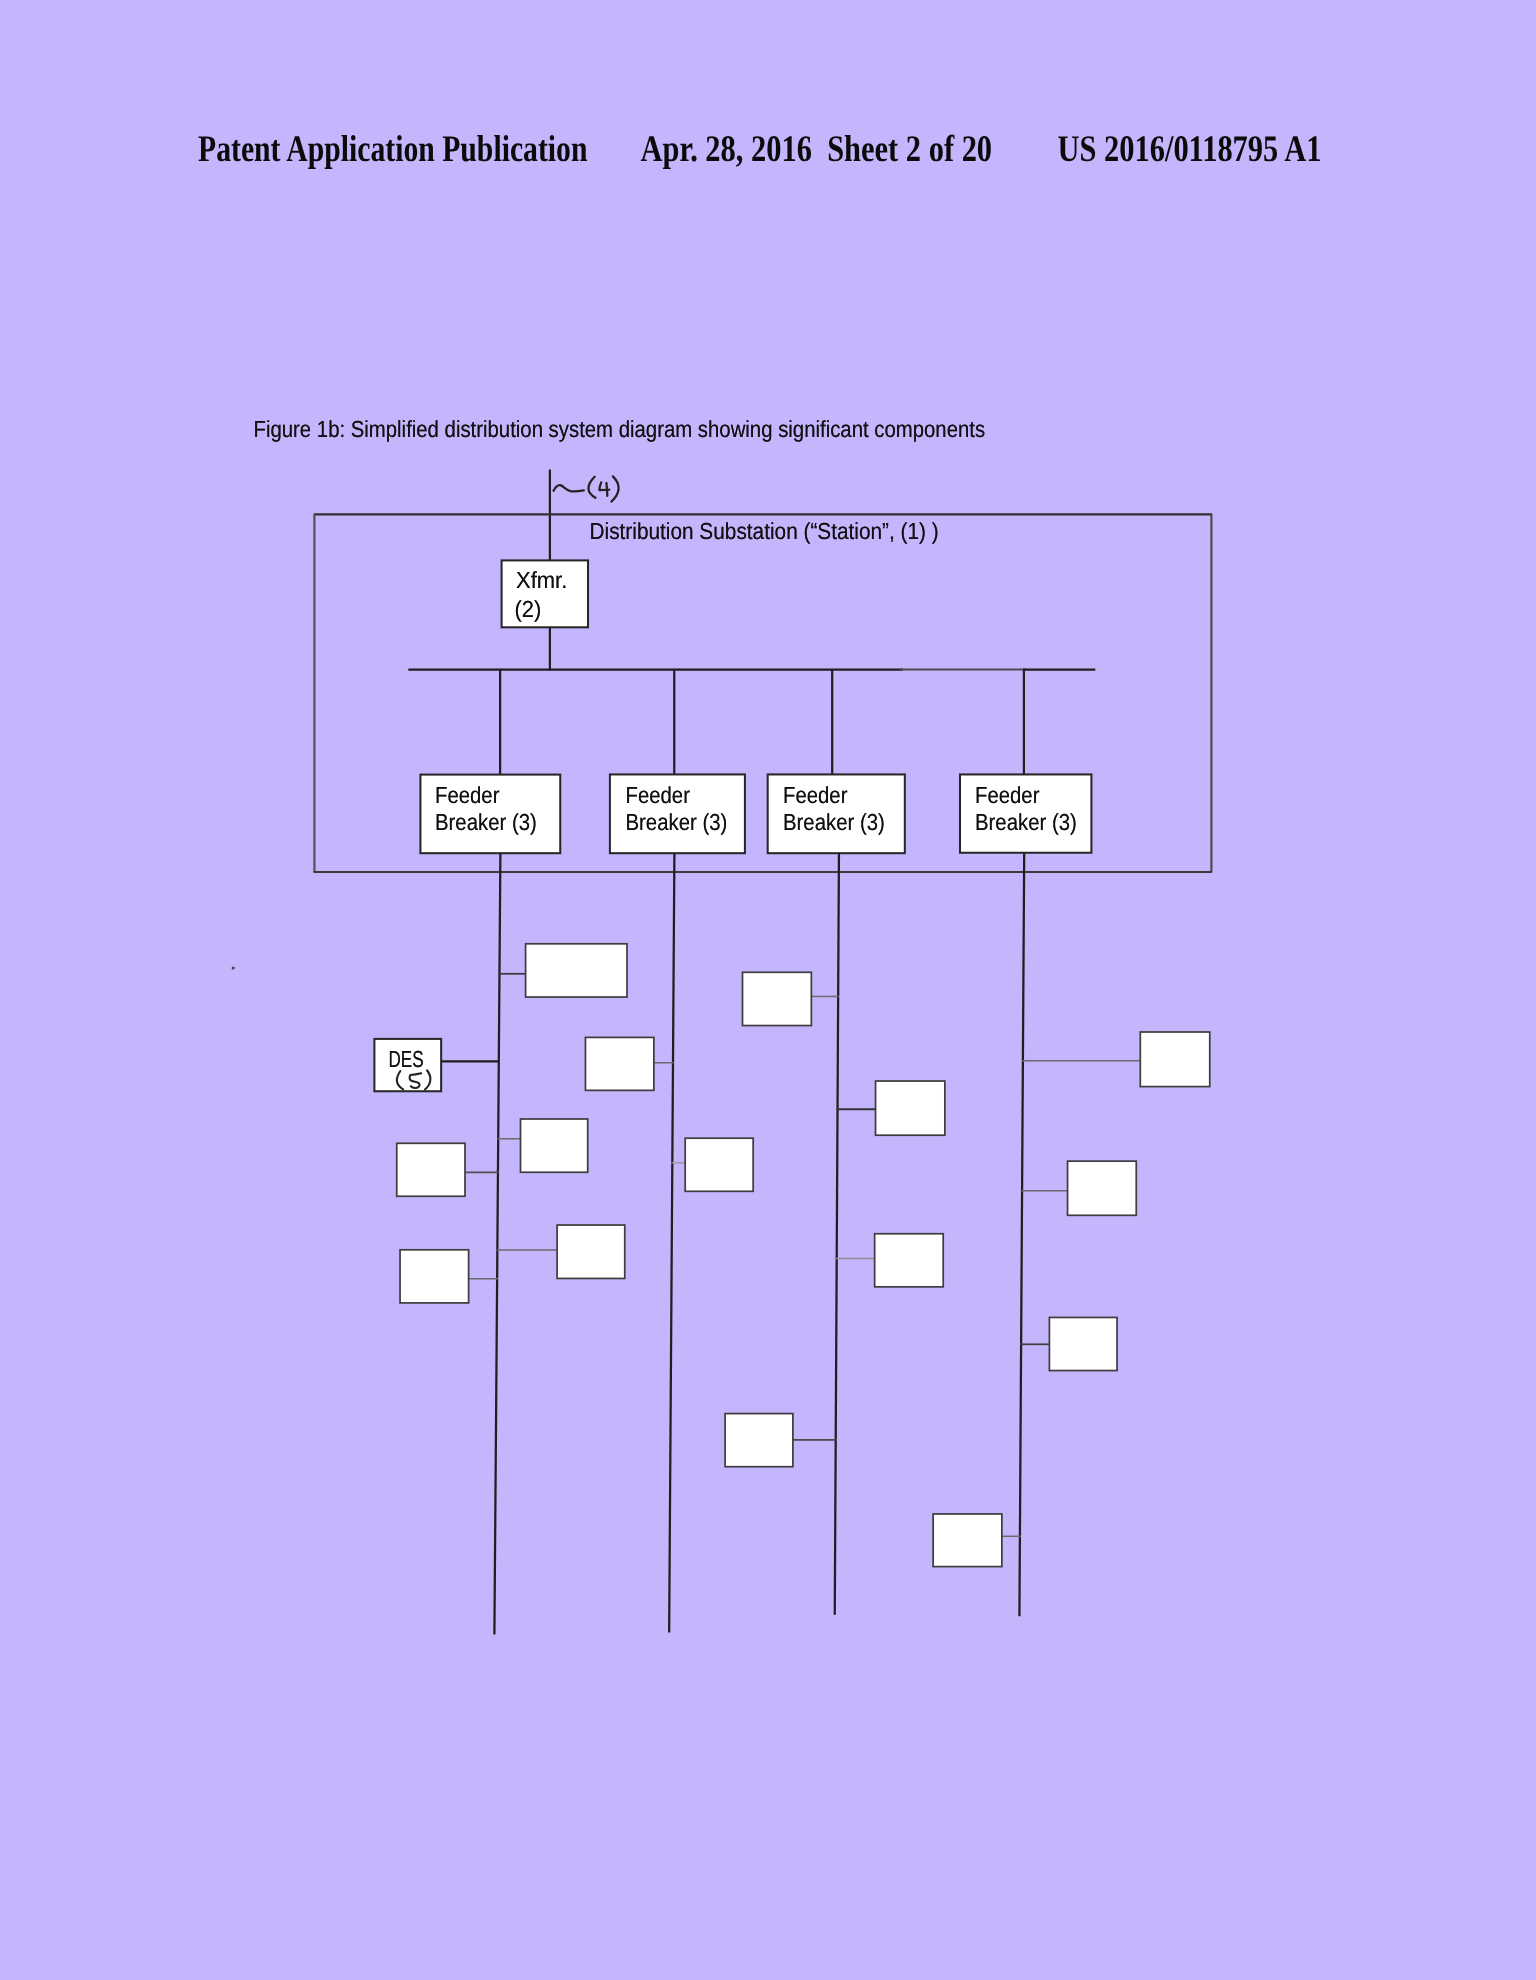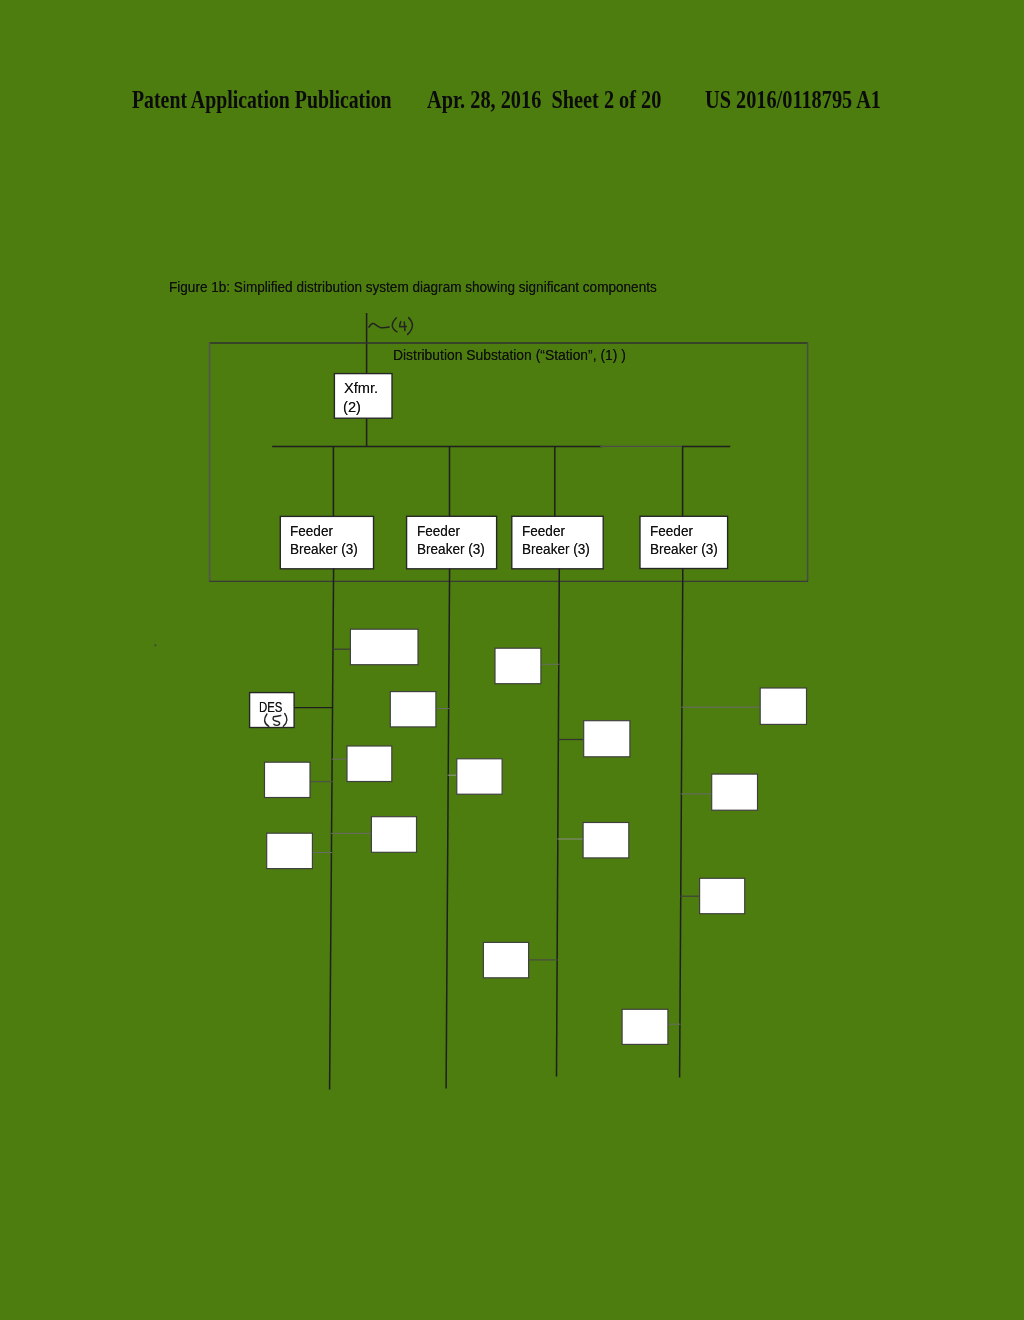--- a/index.html
+++ b/index.html
@@ -1,19 +1,19 @@
 <!DOCTYPE html>
 <html><head>
 <meta charset="utf-8">
 <title>Patent Application Publication</title>
 <style>
   html,body{margin:0;padding:0;background:#ffffff;}
   body{width:1024px;height:1320px;position:relative;overflow:hidden;
        font-family:"Liberation Sans",sans-serif;}
-  #page{position:absolute;left:0;top:0;width:1024px;height:1320px;background:#4d7c0f;}
+  #page{position:absolute;left:0;top:0;width:1024px;height:1320px;background:#c4b5fd;}
 
   .hdr{position:absolute;font-family:"Liberation Serif",serif;font-weight:bold;
        font-size:25px;color:#0b0b0b;white-space:pre;line-height:25px;
        transform:scaleX(0.792);transform-origin:left top;}
 
   .sans{position:absolute;font-family:"Liberation Sans",sans-serif;font-size:15.5px;
         color:#101010;white-space:pre;
         text-shadow:0 0 0.45px rgba(0,0,0,0.65);
         transform:scaleX(0.875);transform-origin:left top;line-height:18px;}
 

